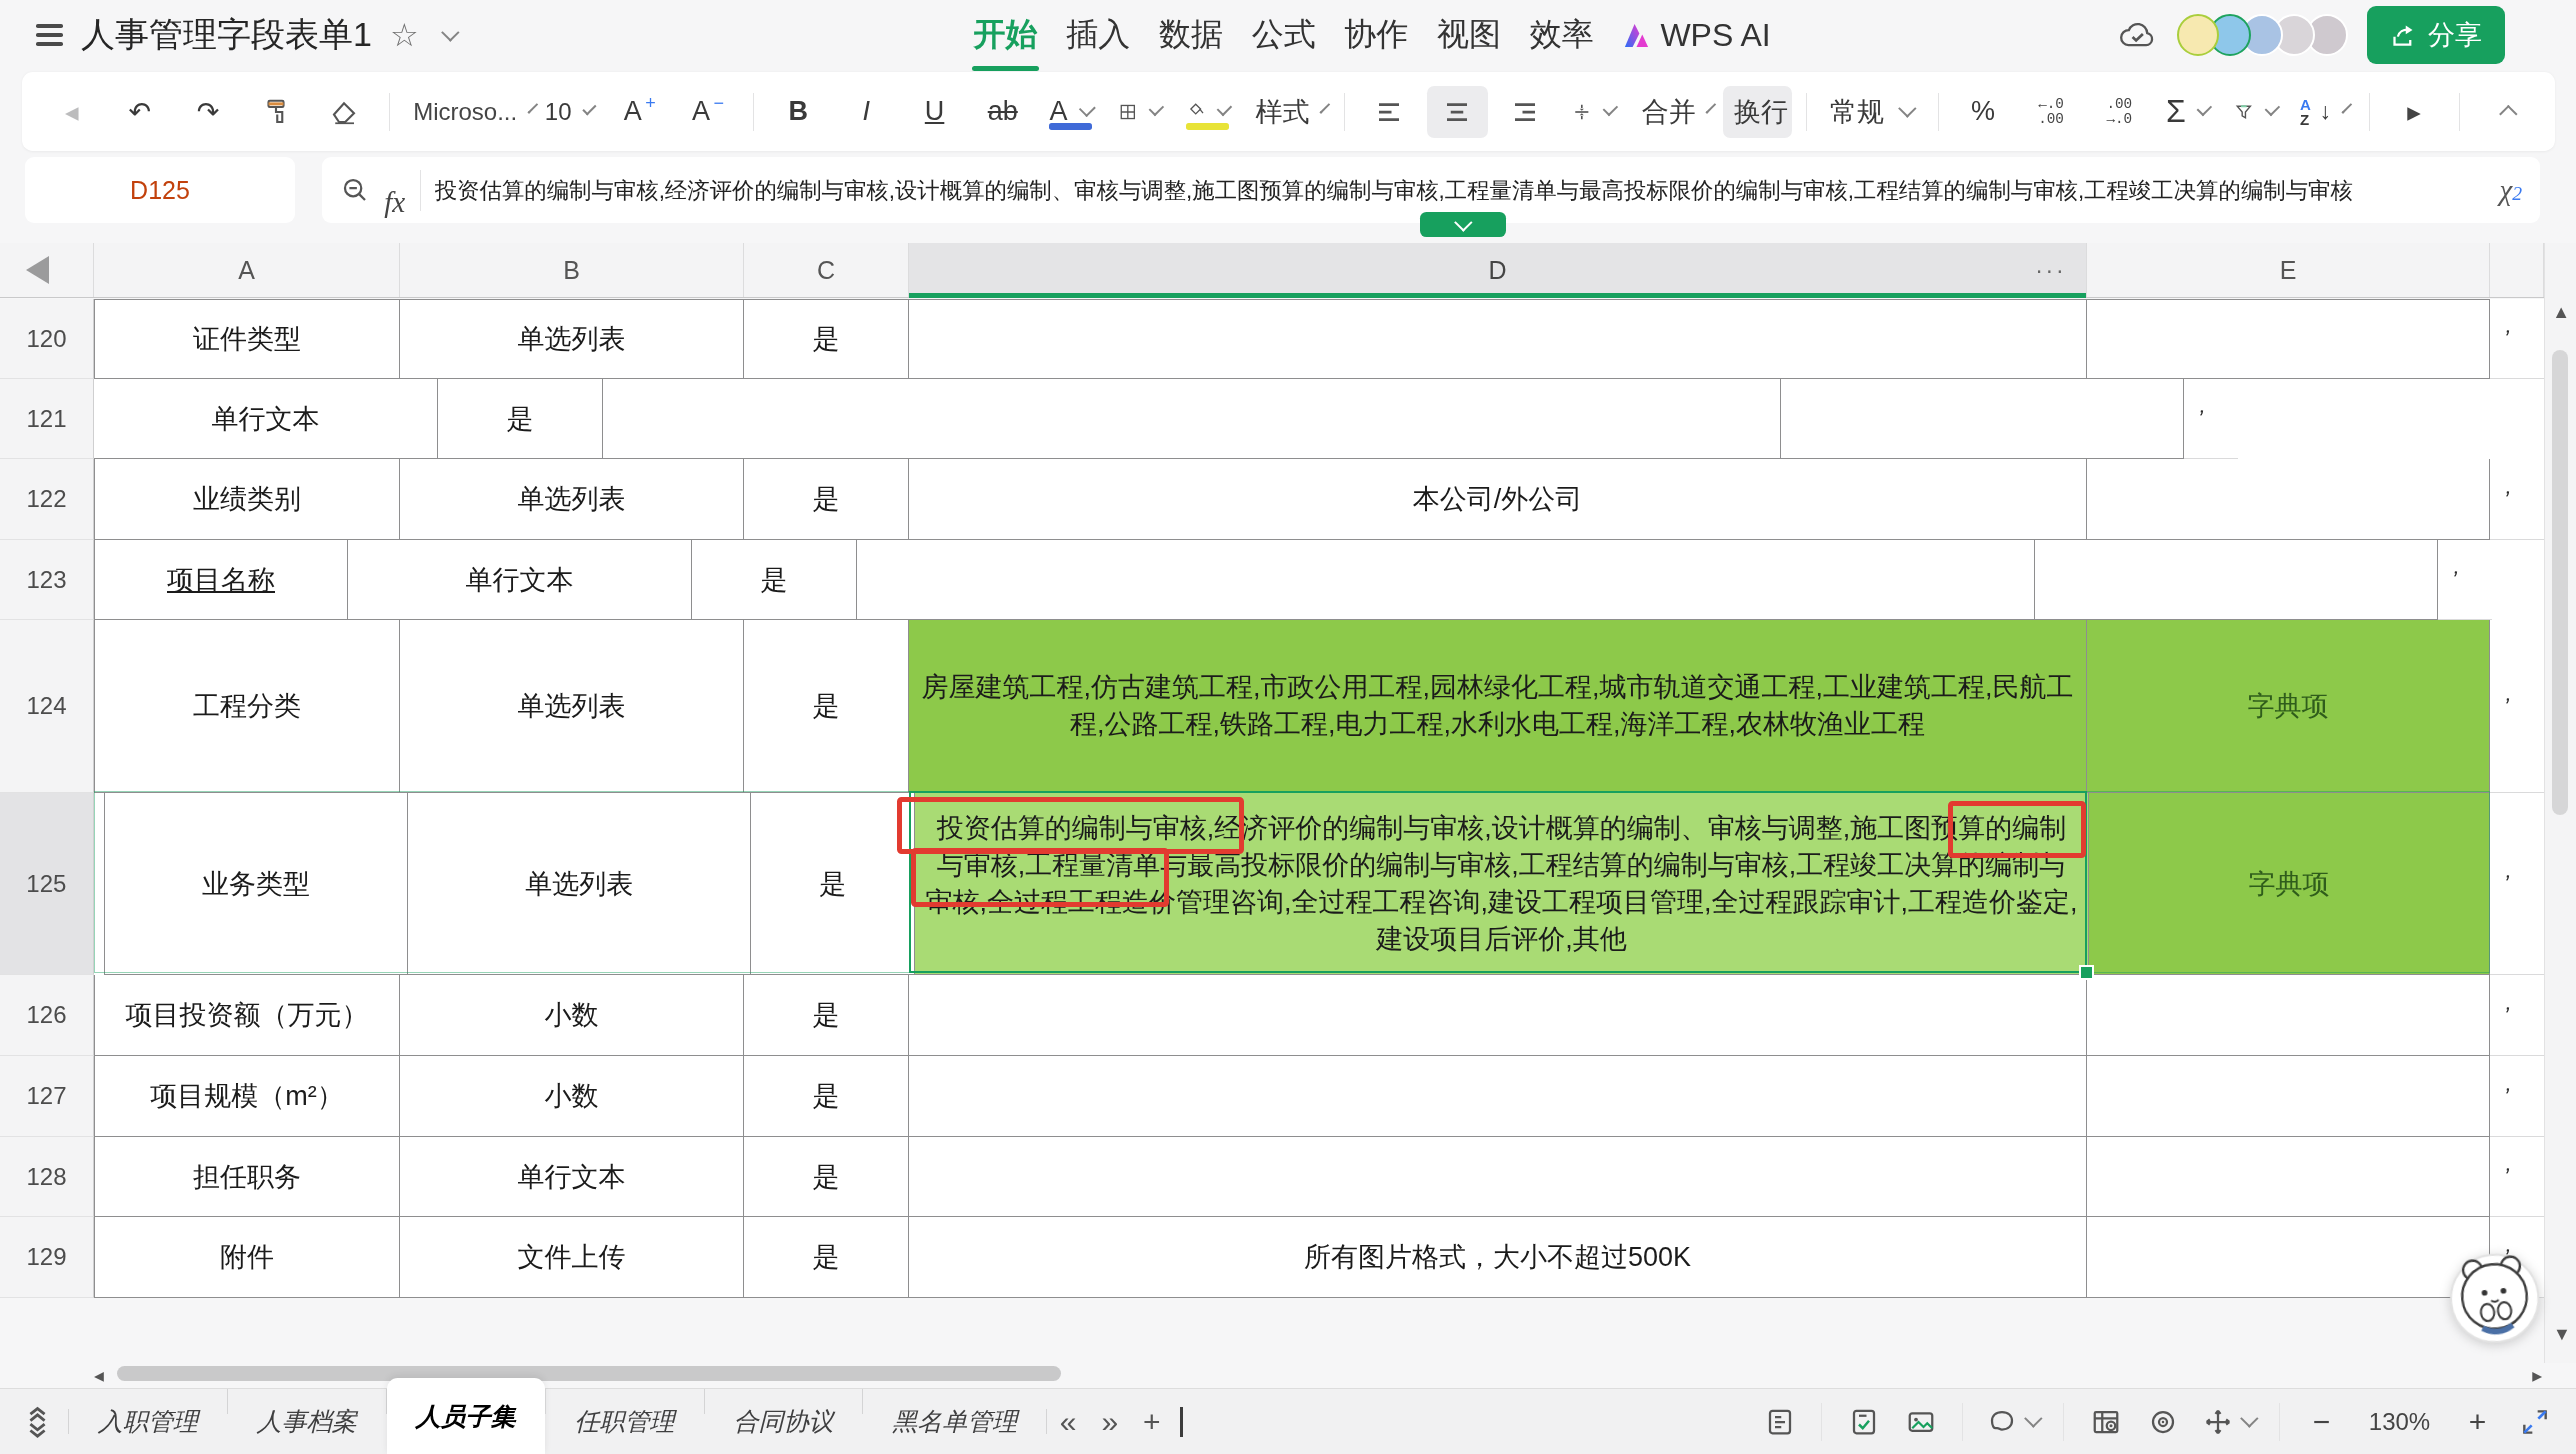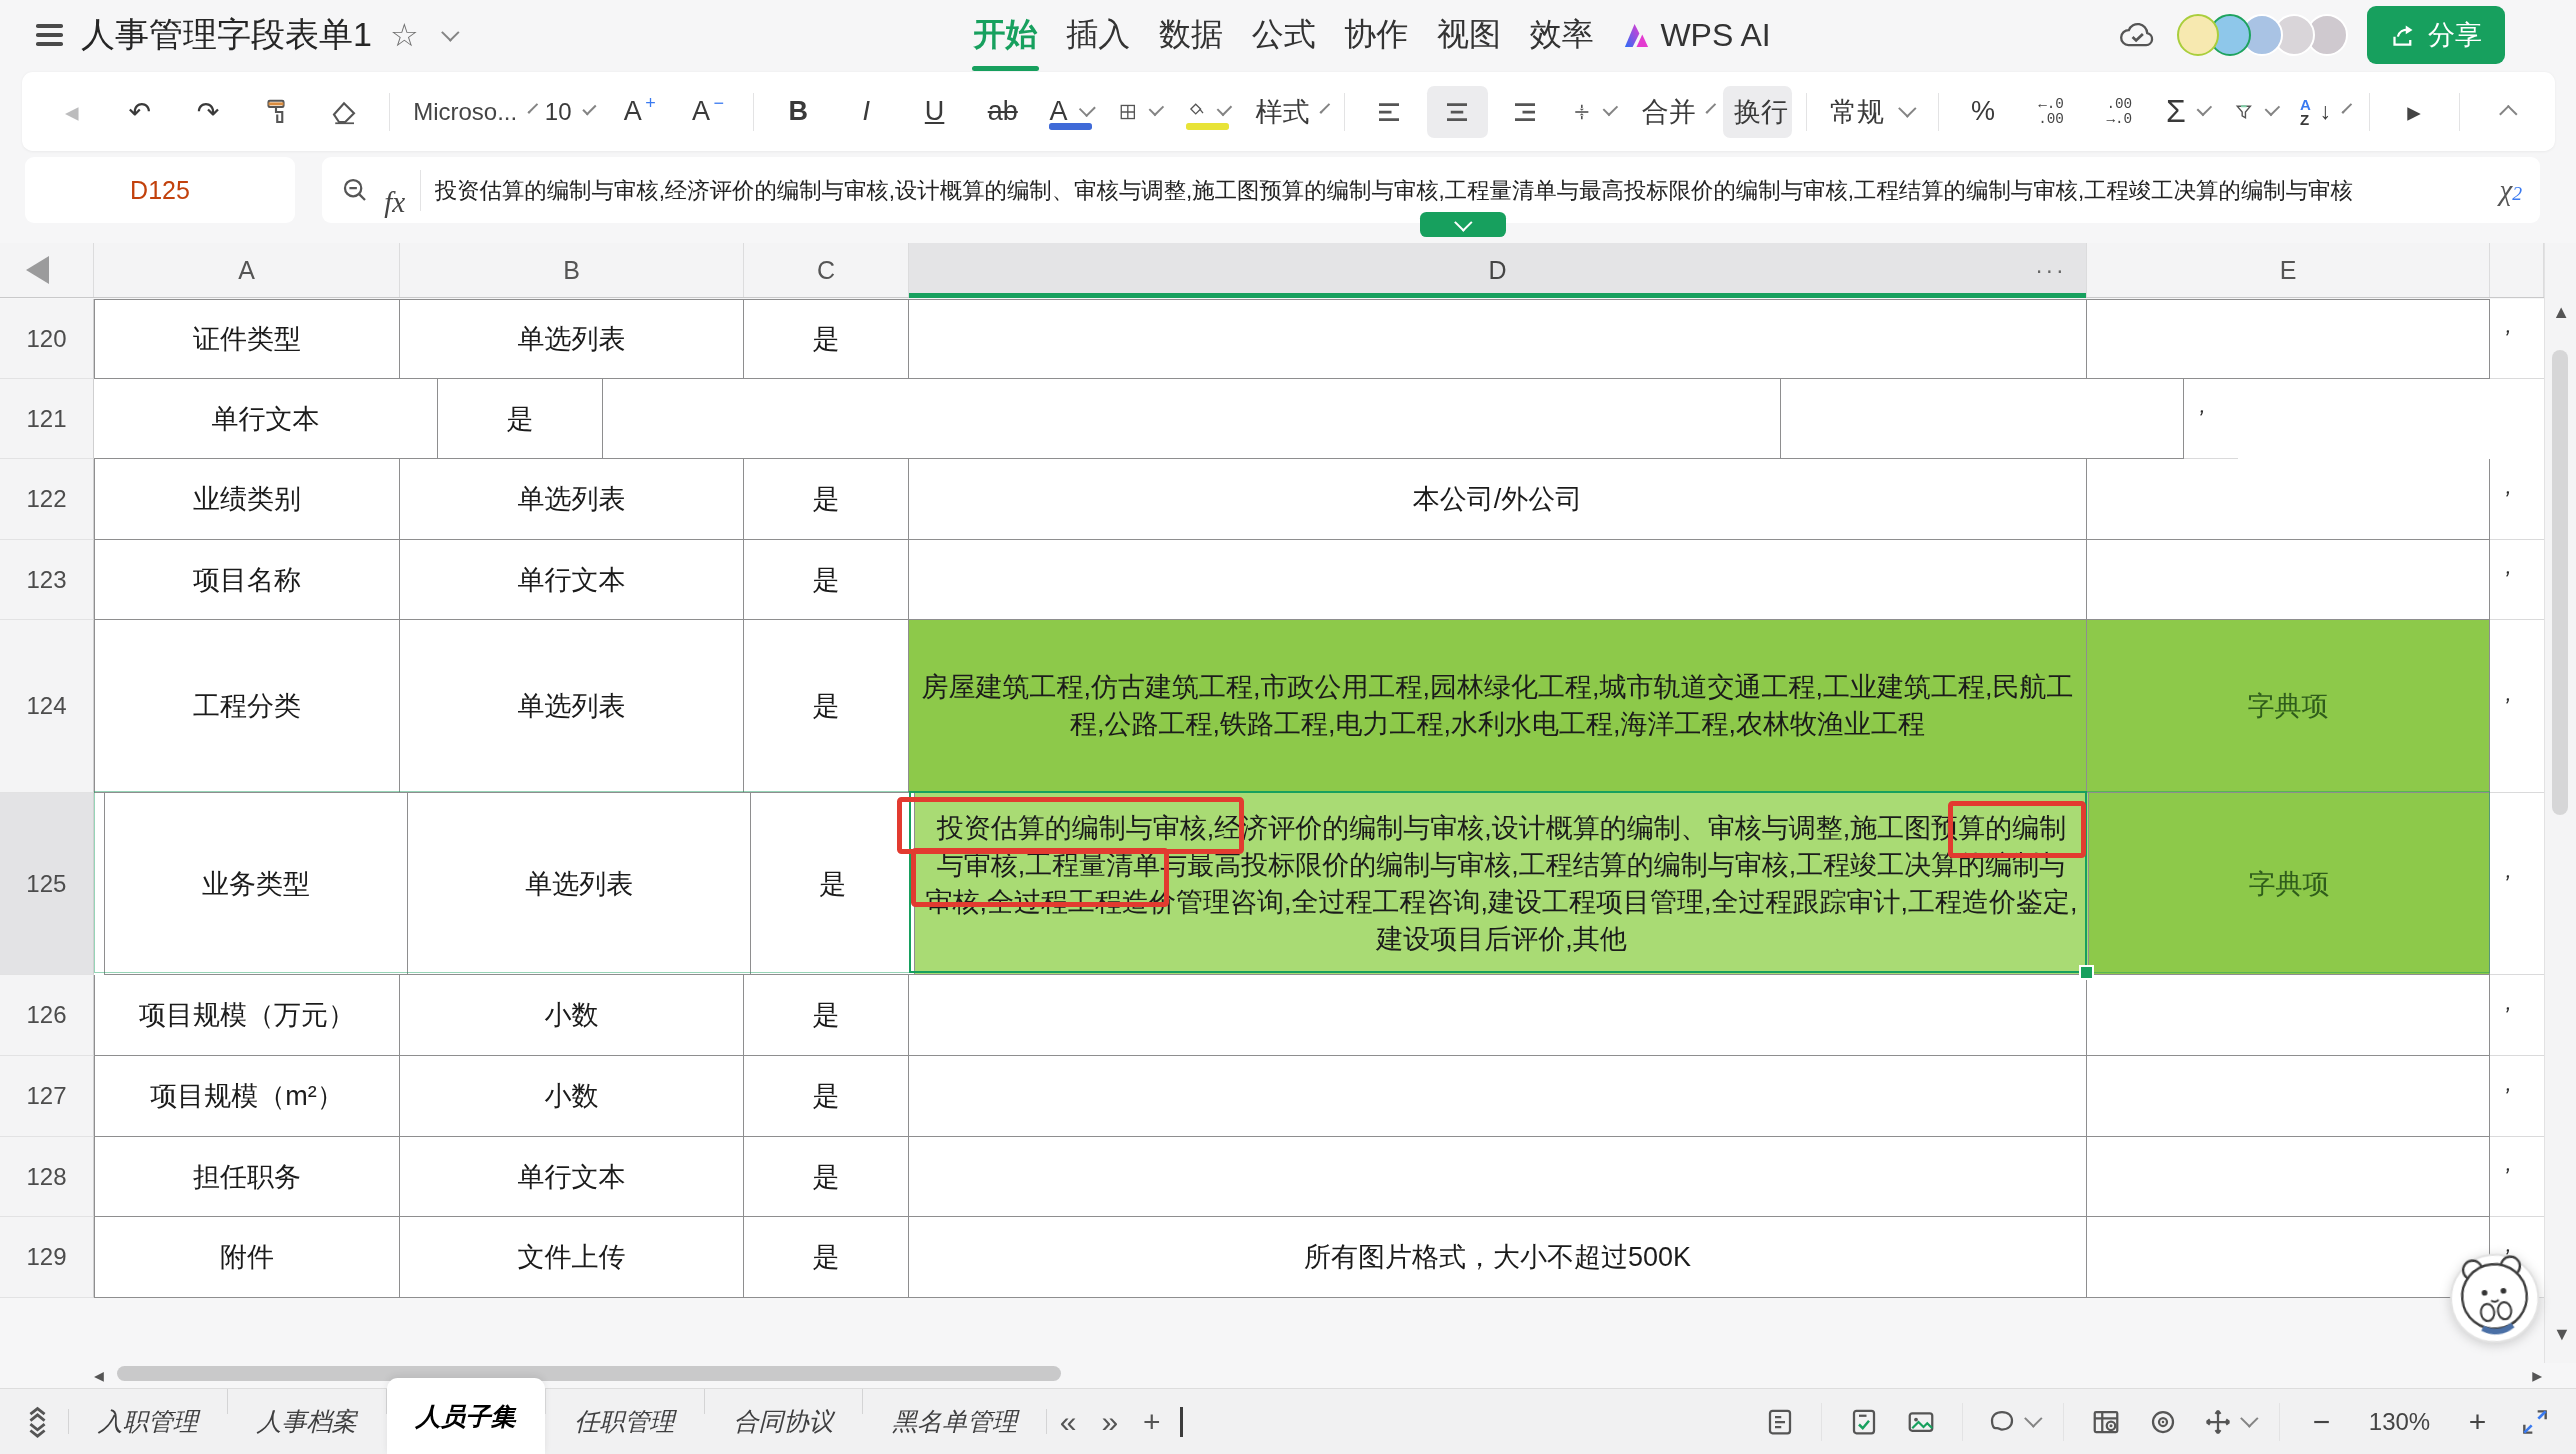--- a/index.html
+++ b/index.html
@@ -424,21 +424,21 @@
         <div class="cell cd" style="width: 1178px;">
           <span>本公司/外公司</span>
         </div>
         <div class="cell ce" style="width: 403px;"></div>
         <div class="cell sliver">
           <span class="tick">’</span>
         </div>
       </div>
       <div class="grow" style="height: 80px;">
         <div class="rh">123</div>
-        <div class="cell ca" style="width: 306px;">
+        <div class="cell ca" style="width: 254px; text-decoration: underline;">
           <span>项目名称</span>
         </div>
         <div class="cell cb" style="width: 344px;">
           <span>单行文本</span>
         </div>
         <div class="cell cc" style="width: 165px;">
           <span>是</span>
         </div>
         <div class="cell cd" style="width: 1178px;"></div>
         <div class="cell ce" style="width: 403px;"></div>
@@ -484,21 +484,21 @@
         <div class="cell ce green" style="width: 403px;">
           <span class=" dict">字典项</span>
         </div>
         <div class="cell sliver">
           <span class="tick">’</span>
         </div>
       </div>
       <div class="grow" style="height: 81px;">
         <div class="rh">126</div>
         <div class="cell ca" style="width: 306px;">
-          <span>项目规模（万元）</span>
+          <span>项目投资额（万元）</span>
         </div>
         <div class="cell cb" style="width: 344px;">
           <span>小数</span>
         </div>
         <div class="cell cc" style="width: 165px;">
           <span>是</span>
         </div>
         <div class="cell cd" style="width: 1178px;"></div>
         <div class="cell ce" style="width: 403px;"></div>
         <div class="cell sliver">

